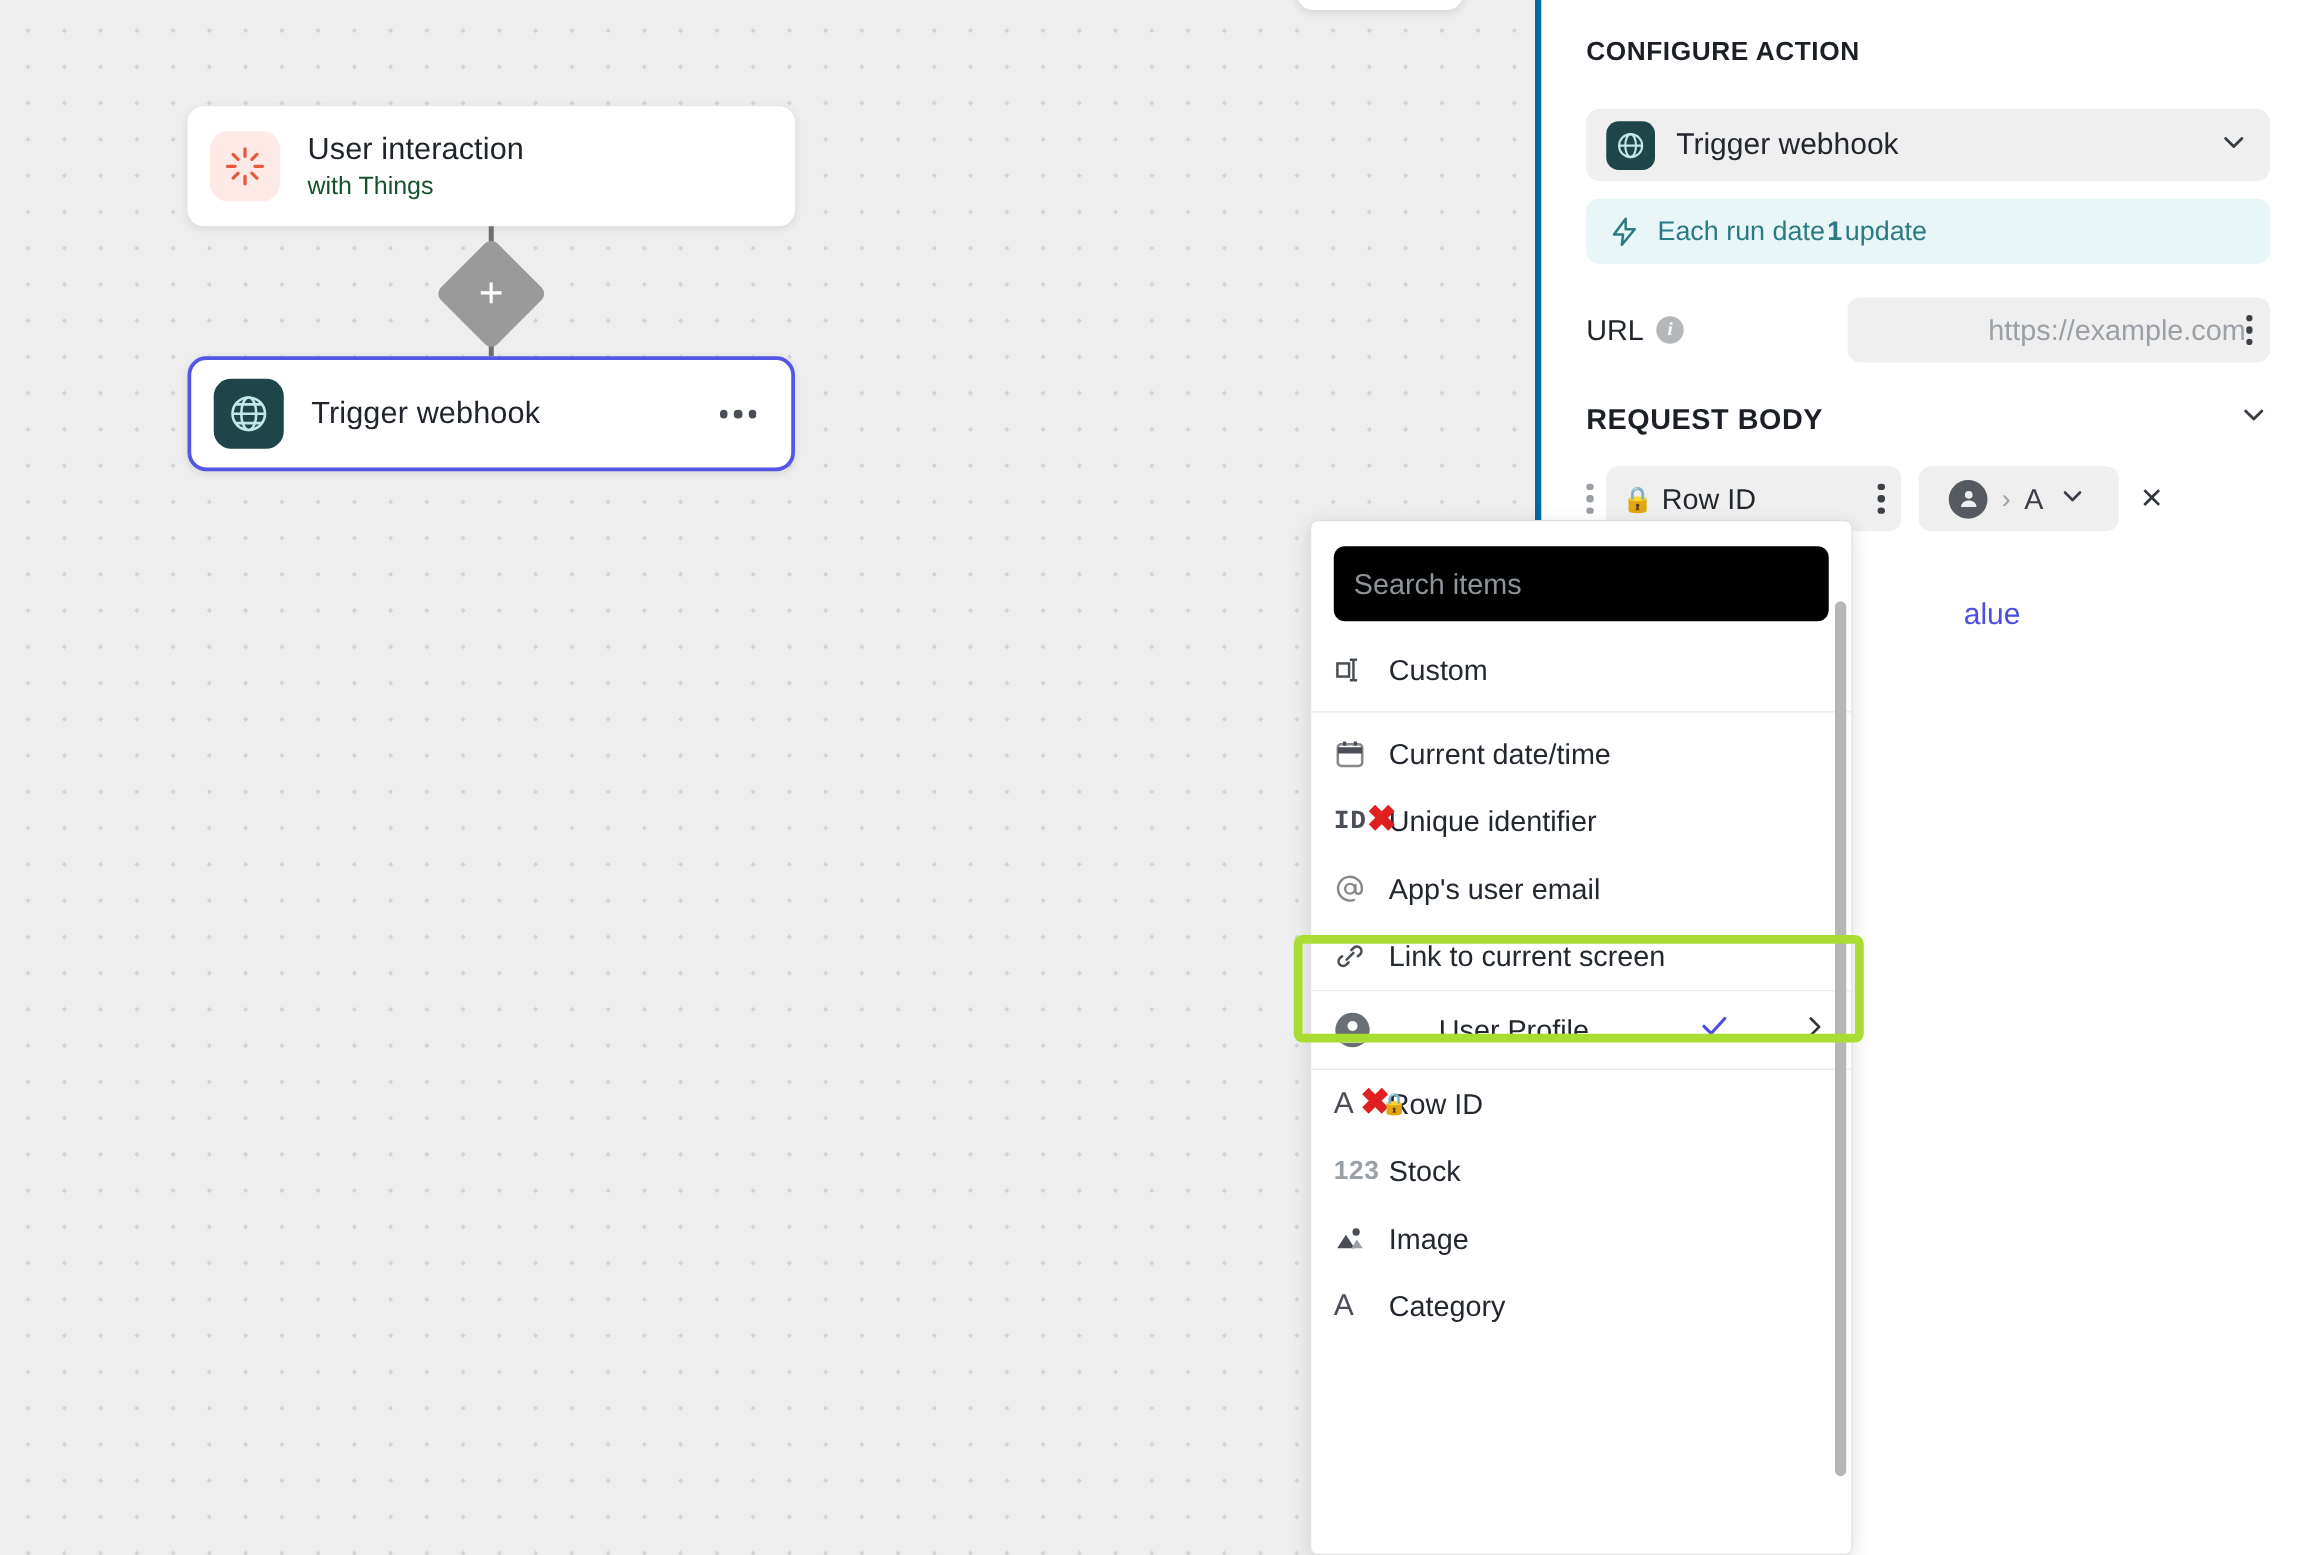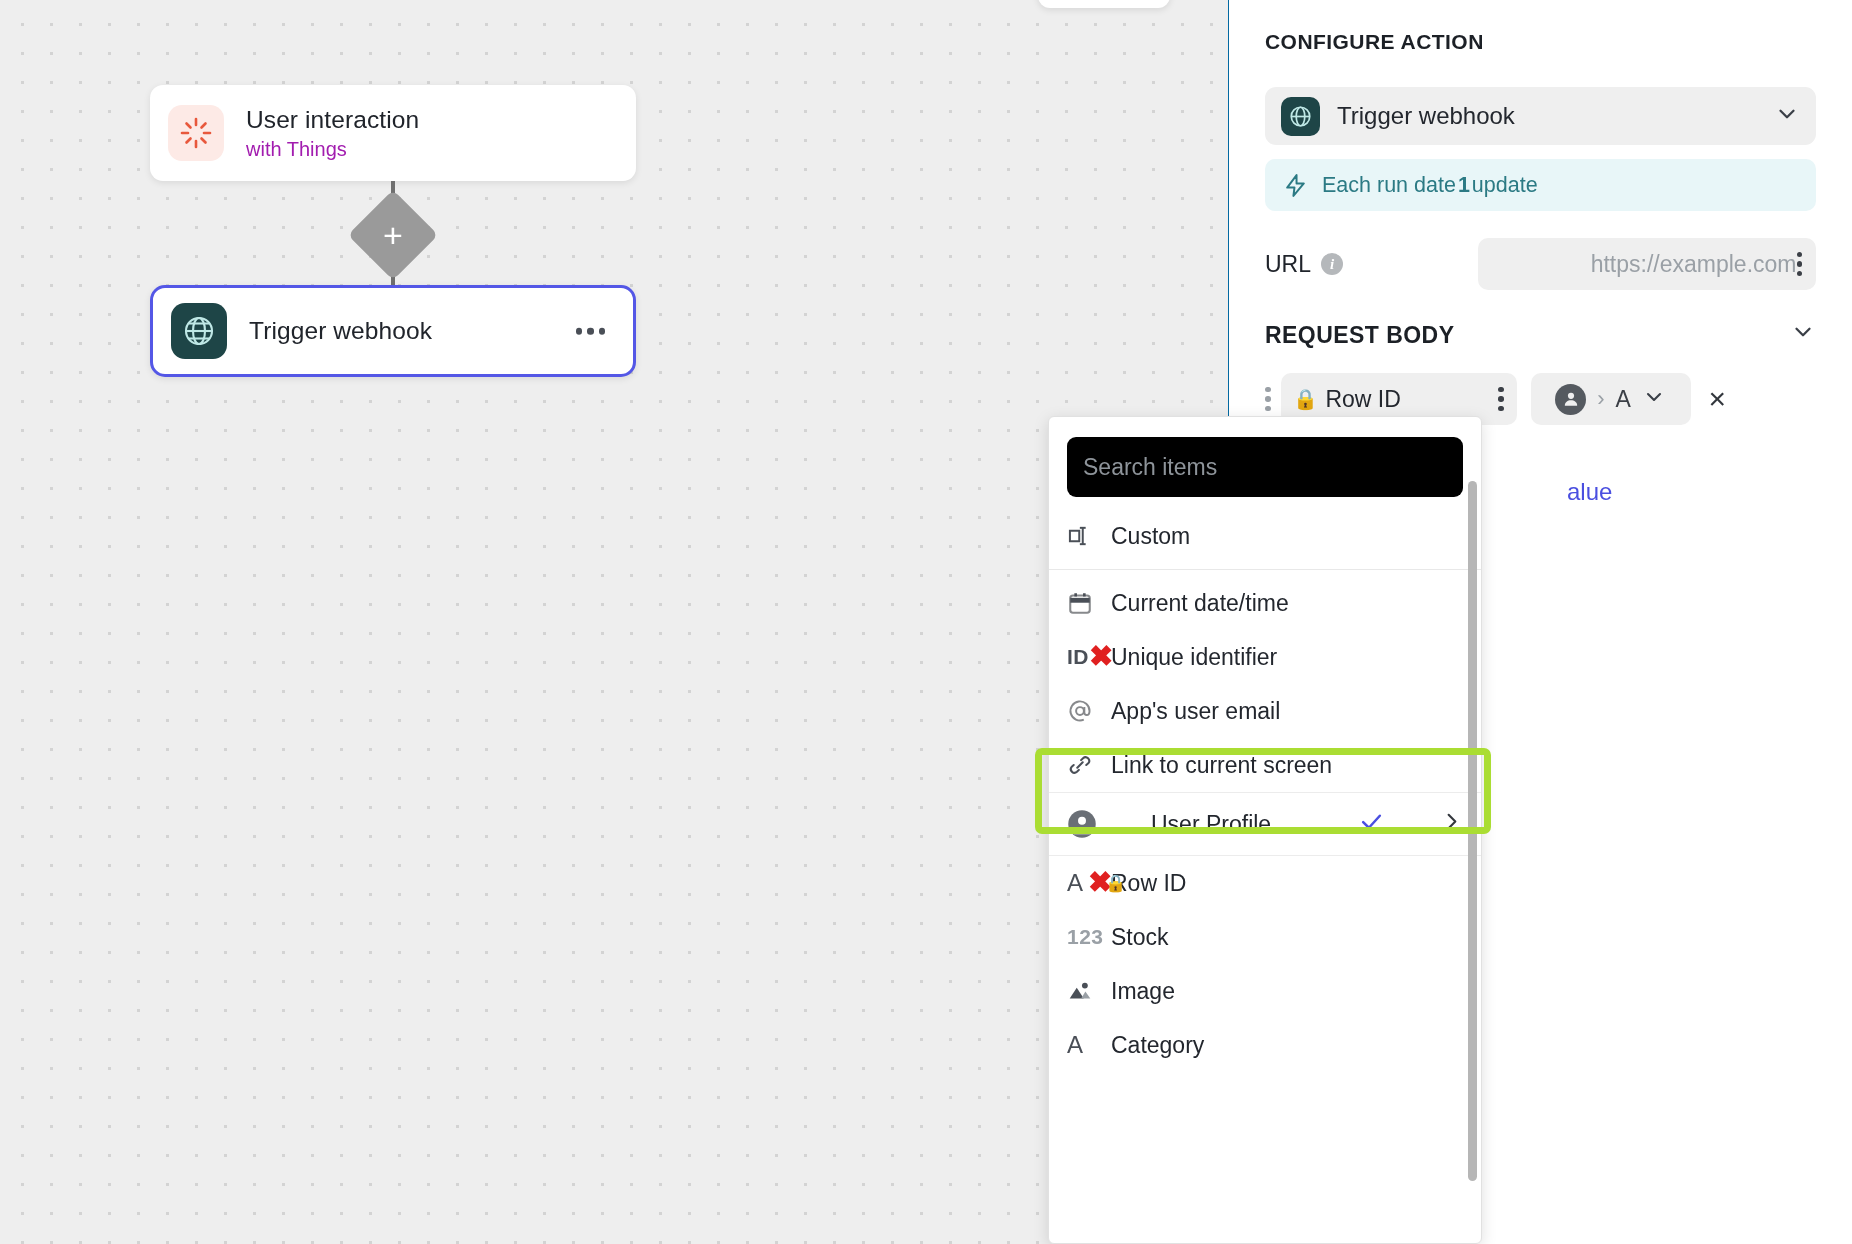--- a/index.html
+++ b/index.html
@@ -53,21 +53,21 @@
   .node-icon {
     width: 56px; height: 56px;
     border-radius: 14px;
     flex: 0 0 56px;
     display: flex; align-items: center; justify-content: center;
   }
   .icon-burst { background: #fdeae6; }
   .icon-globe { background: #1e4547; }
   .node-text { margin-left: 22px; display: flex; flex-direction: column; justify-content: center; }
   .node-title { font-size: 24.5px; color: #20242b; letter-spacing: .1px; }
-  .node-sub { font-size: 20px; color: #a21caf; margin-top: 4px; }
+  .node-sub { font-size: 20px; color: #14532d; margin-top: 4px; }
   .node-dots {
     position: absolute; right: 28px; top: 50%; transform: translateY(-50%);
     display: flex; gap: 5px;
   }
   .node-dots i { width: 6.5px; height: 6.5px; border-radius: 50%; background: #4a4f57; display:block; }
 
   .connector-line {
     position: absolute;
     left: 391px; top: 181px;
     width: 4px; height: 104px;
@@ -85,21 +85,21 @@
   .connector-plus span {
     transform: rotate(-45deg);
     color: #fff; font-size: 34px; line-height: 1; font-weight: 300;
   }
 
   
   .panel {
     position: relative;
     width: 624px; height: 1244px;
     background: #ffffff;
-    border-left: 1px solid #0369a1;
+    border-left: 5px solid #0369a1;
     padding: 0 36px;
   }
   .panel-title {
     font-size: 21px; font-weight: bold; color: #1c2026;
     letter-spacing: .45px; margin-top: 30px;
   }
   .action-select {
     margin-top: 33px;
     height: 58px;
     background: #efefef;
@@ -205,21 +205,21 @@
   }
   .dd-item .ic { width: 44px; flex: 0 0 44px; display: flex; align-items: center; }
   .dd-item .lbl { flex: 1; white-space: nowrap; }
   .dd-sep { height: 1px; background: #e8e8e8; margin: 6px 0; }
   .dd-sep-thin { height: 1px; background: #ececec; }
   .check { color: #4a4fe0; font-size: 25px; margin-right: 16px; }
   .chevr { color: #33373d; font-size: 23px; }
   .num123 { color: #9aa0a6; font-weight: bold; font-size: 21px; letter-spacing: .5px; }
   .letA { color: #4a4f57; font-size: 24px; }
   .idx { display: flex; align-items: center; position: relative; }
-  .idx .idtxt { color: #4a4f57; font-weight: bold; font-size: 21px; letter-spacing: .5px; }
+  .idx .idtxt { color: #4a4f57; font-weight: bold; font-size: 21px; letter-spacing: .5px; font-family: Liberation Mono, monospace; }
   .redx {
     color: #e02020; font-weight: bold; font-size: 29px;
     font-family: "Liberation Sans", sans-serif; line-height: 0.8;
   }
   .dd-scrollbar {
     position: absolute; right: 4px; top: 64px;
     width: 9px; height: 700px; background: #b6b6b6; border-radius: 5px;
   }
   .highlight-box {
     position: absolute;

